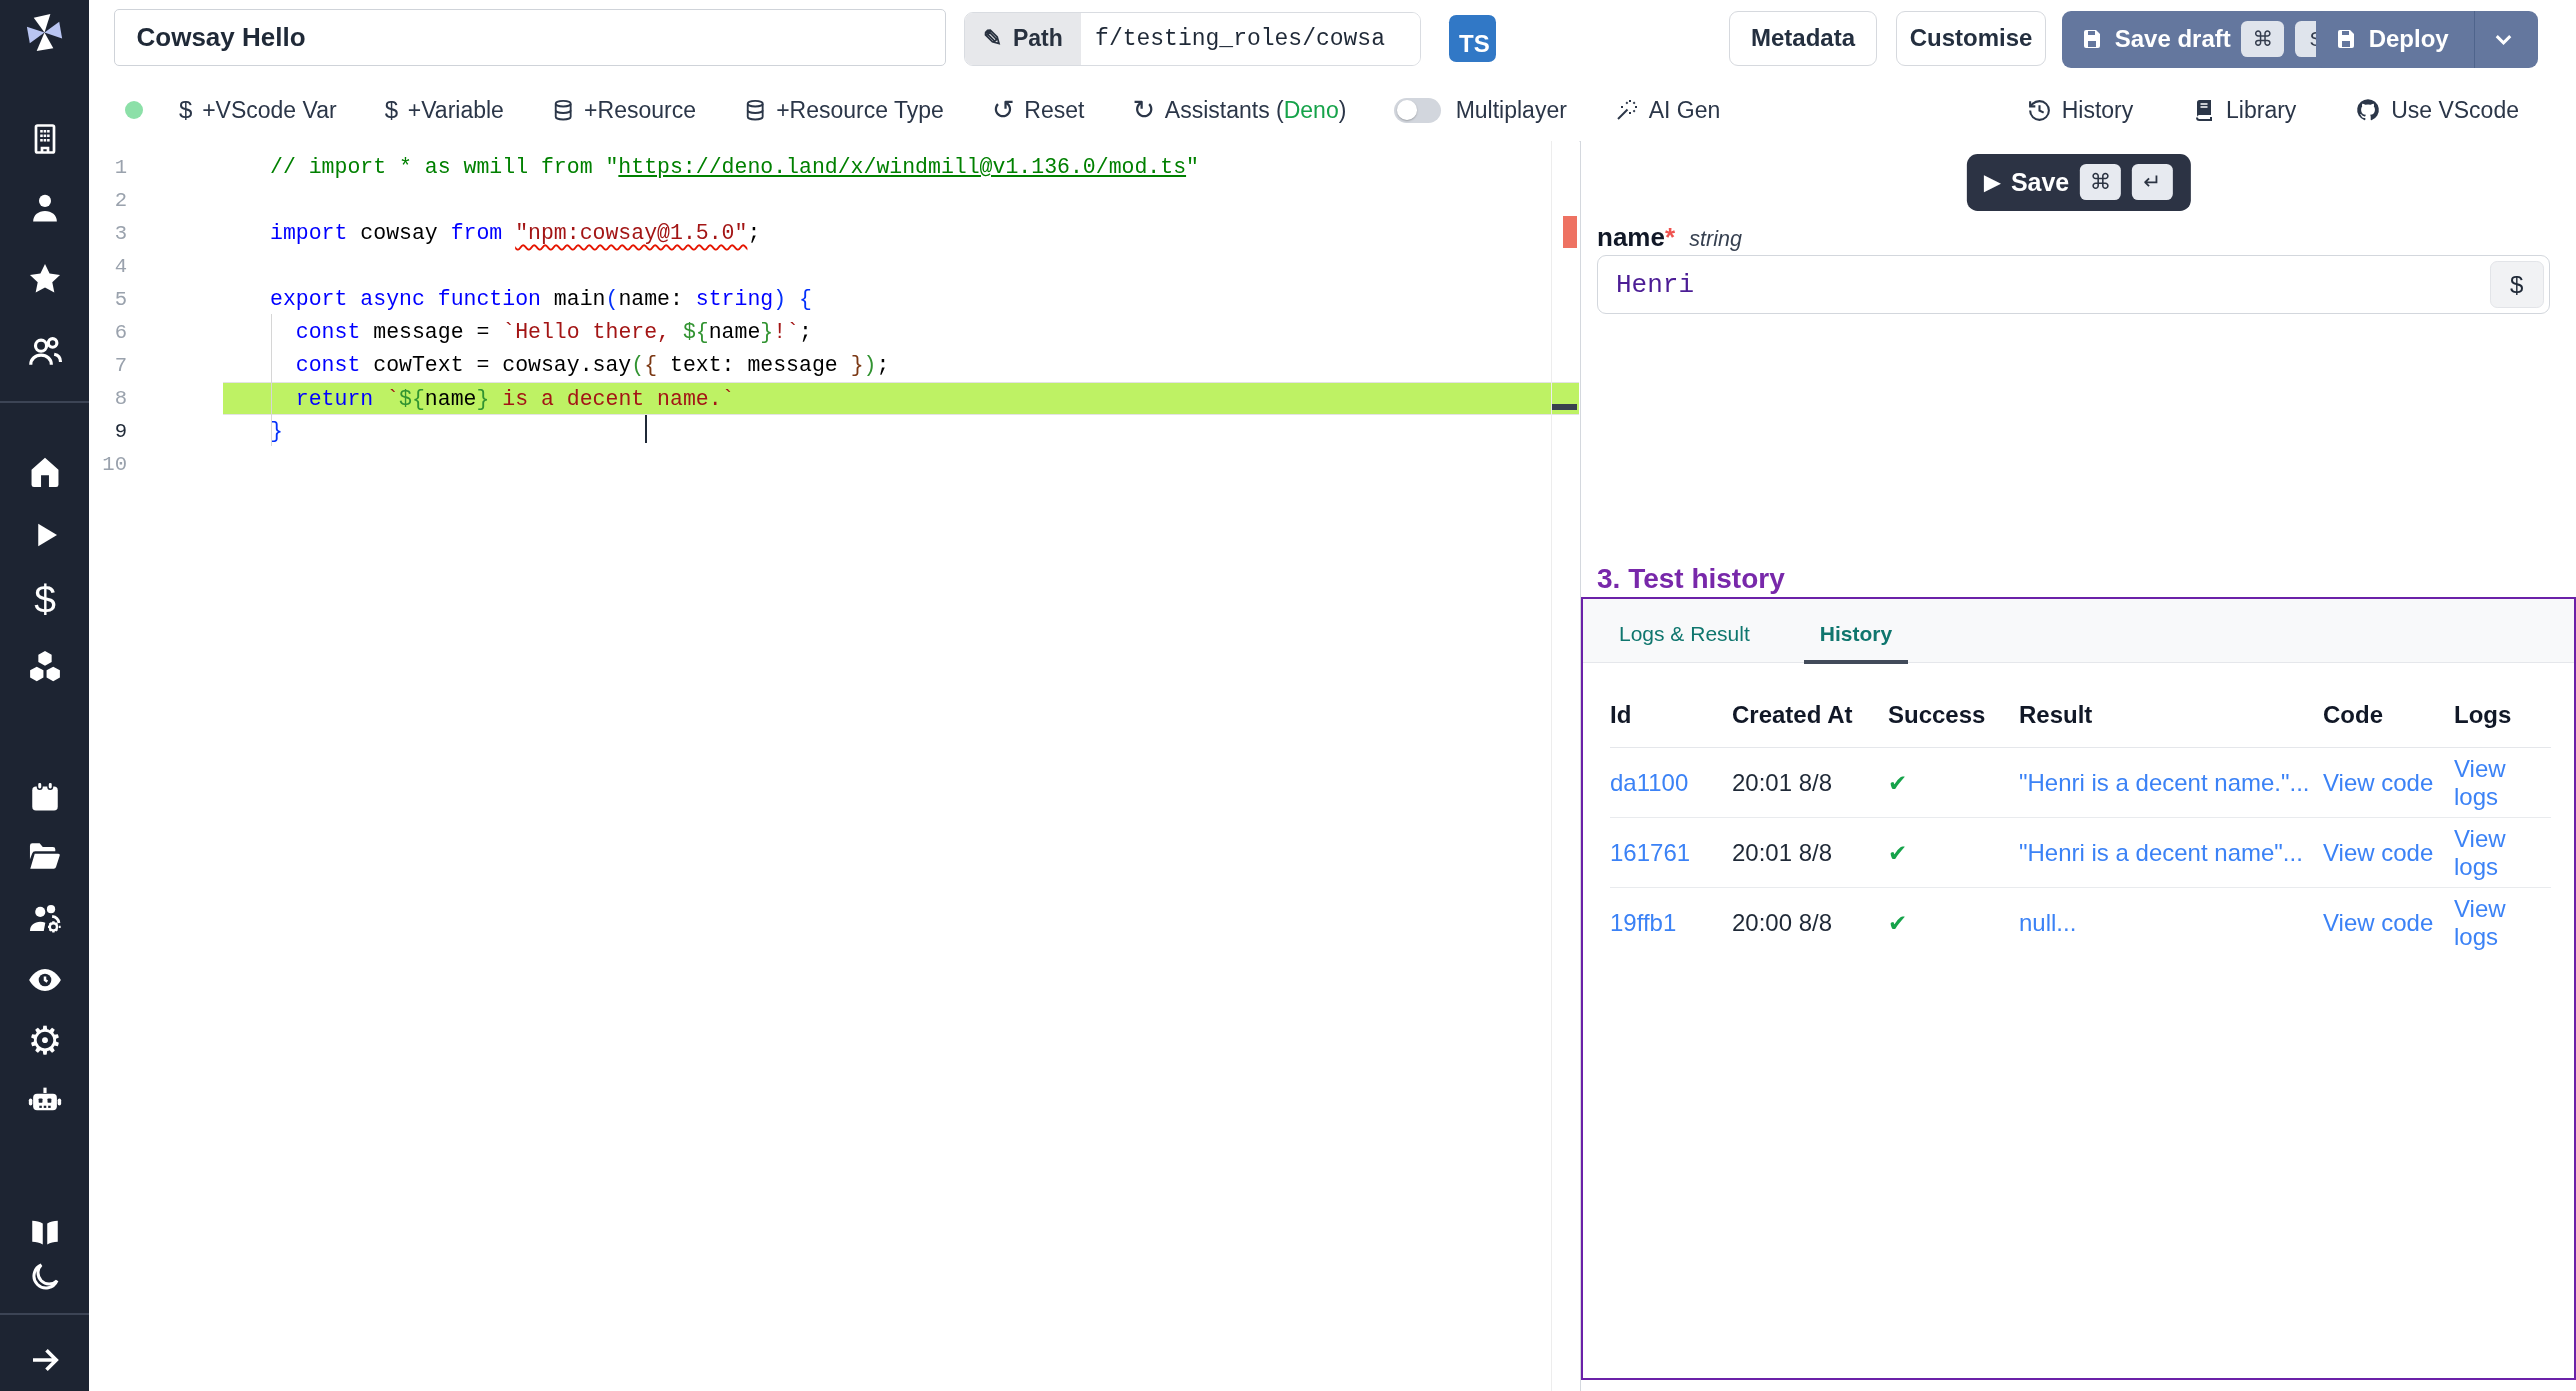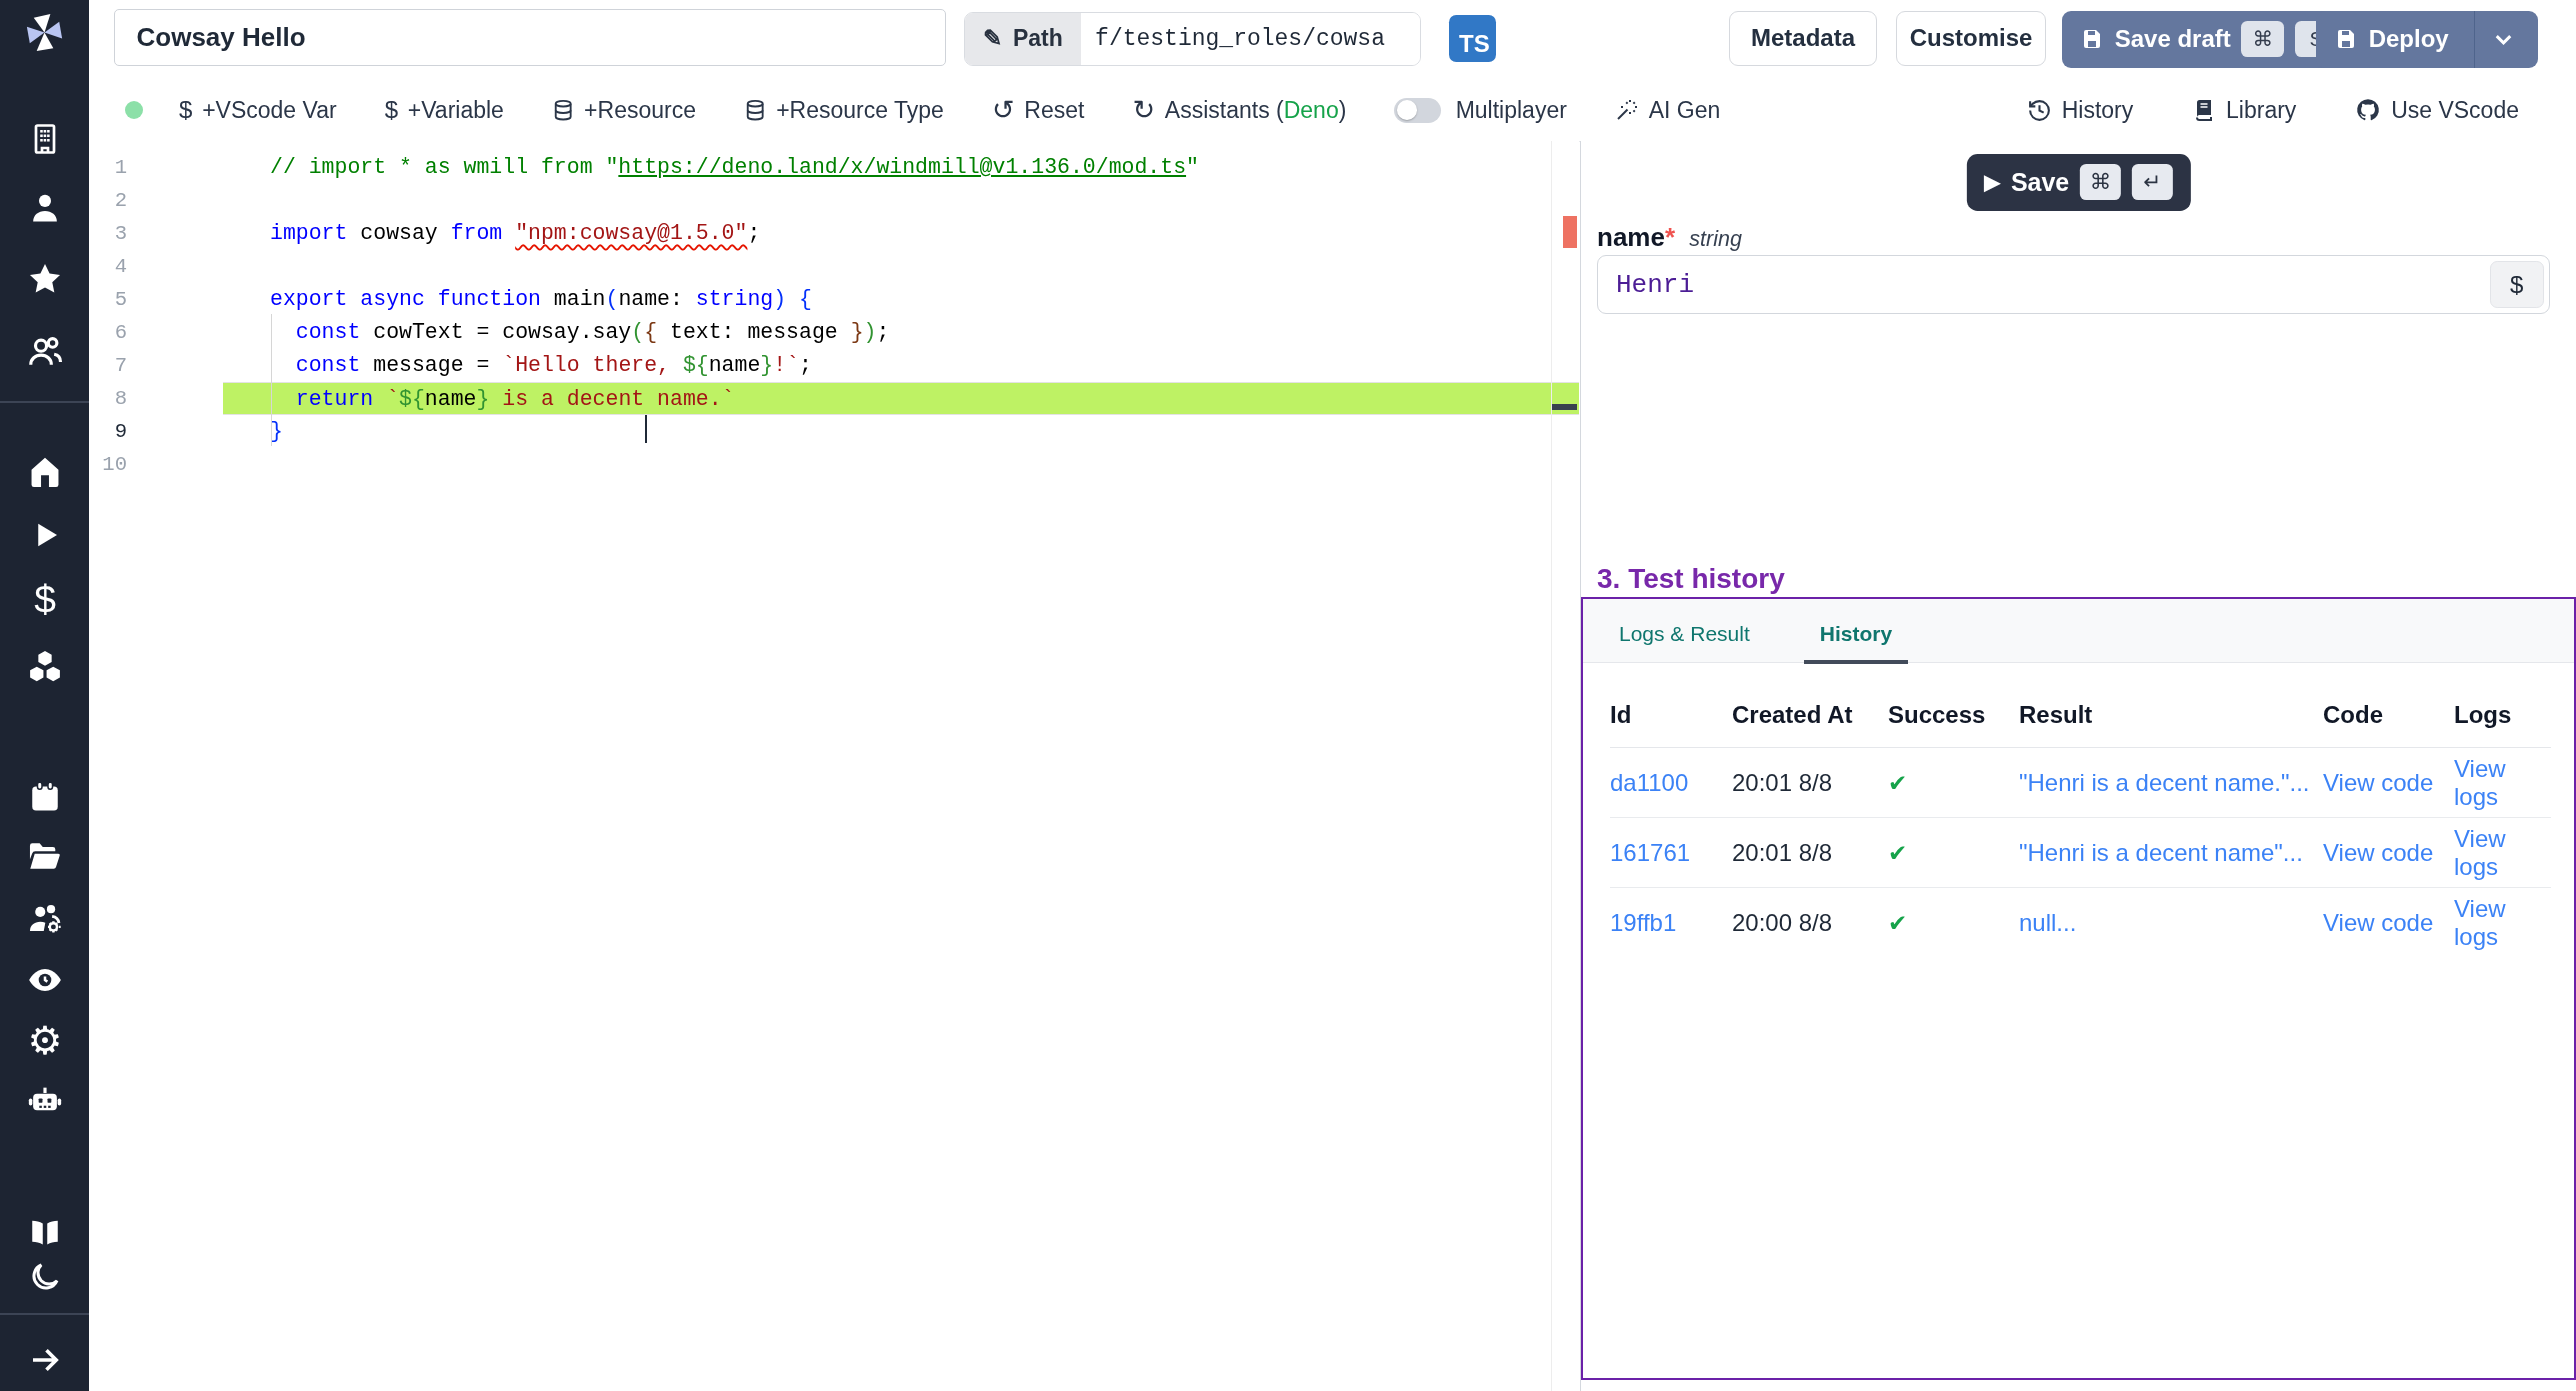--- a/index.html
+++ b/index.html
@@ -377,22 +377,22 @@
       <div>8</div>
       <div class="active">9</div>
       <div>10</div>
     </div>
   <div class="code" id="code">
       <div class="code-line"><span class="comment">// import * as wmill from "</span><span class="comment link">https://deno.land/x/windmill@v1.136.0/mod.ts</span><span class="comment">"</span></div>
       <div class="code-line"></div>
       <div class="code-line"><span class="kw">import</span><span class="plain"> cowsay </span><span class="kw">from</span><span class="plain"> </span><span class="str err">"npm:cowsay@1.5.0"</span><span class="plain">;</span></div>
       <div class="code-line"></div>
       <div class="code-line"><span class="kw">export</span><span class="plain"> </span><span class="kw">async</span><span class="plain"> </span><span class="kw">function</span><span class="plain"> main</span><span class="b1">(</span><span class="plain">name</span><span class="plain">: </span><span class="kw">string</span><span class="b1">)</span><span class="plain"> </span><span class="b1">{</span></div>
+      <div class="code-line"><span class="plain">  </span><span class="kw">const</span><span class="plain"> message = </span><span class="str">`Hello there, </span><span class="b2">${</span><span class="plain">name</span><span class="b2">}</span><span class="str">!`</span><span class="plain">;</span></div>
       <div class="code-line"><span class="plain">  </span><span class="kw">const</span><span class="plain"> cowText = cowsay.say</span><span class="b2">(</span><span class="b3">{</span><span class="plain"> text: message </span><span class="b3">}</span><span class="b2">)</span><span class="plain">;</span></div>
-      <div class="code-line"><span class="plain">  </span><span class="kw">const</span><span class="plain"> message = </span><span class="str">`Hello there, </span><span class="b2">${</span><span class="plain">name</span><span class="b2">}</span><span class="str">!`</span><span class="plain">;</span></div>
       <div class="code-line current"><span class="plain">  </span><span class="kw">return</span><span class="plain"> </span><span class="str">`</span><span class="b2">${</span><span class="plain">name</span><span class="b2">}</span><span class="str"> is a decent name.`</span></div>
       <div class="code-line"><span class="b1">}</span></div>
     </div>
   <div class="indent-guide"></div>
   <div class="cursor"></div>
   <div class="ruler-line"></div>
   <div class="ov-red"></div>
   <div class="ov-cursor"></div>
 </div>
 <div class="vdivider"></div>

